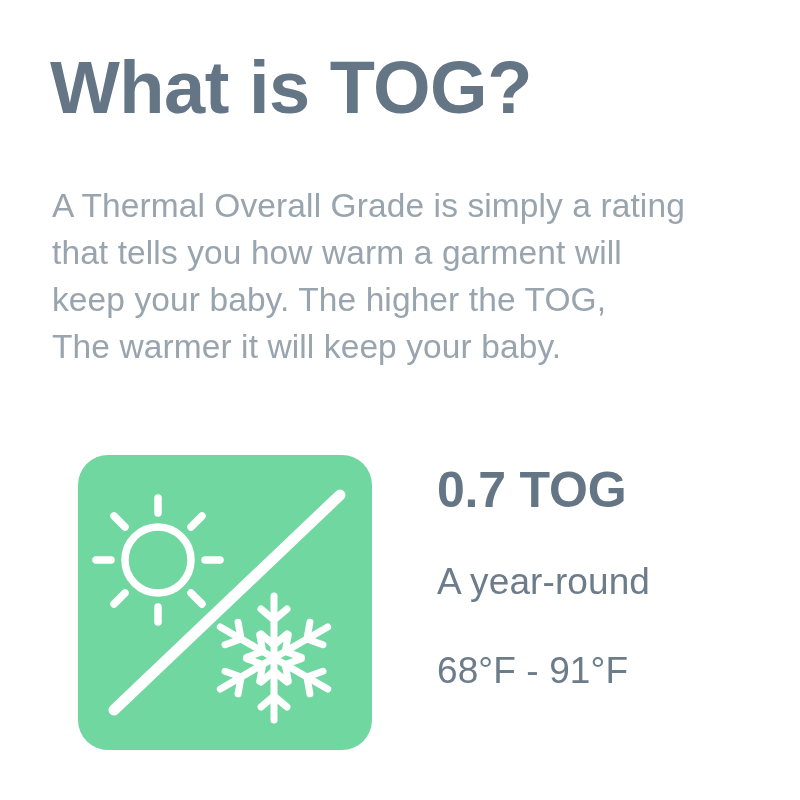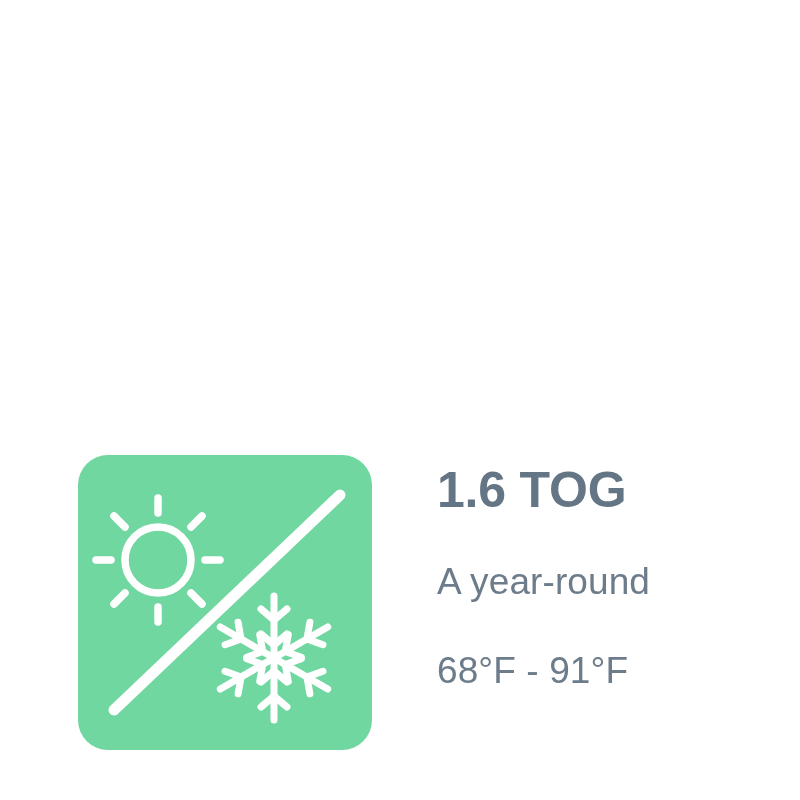--- a/index.html
+++ b/index.html
@@ -101,21 +101,28 @@
     letter-spacing: 0.1px;
     color: #6d7c8a;
   }
   .rating-desc .line { display: block; white-space: nowrap; margin-top: 38px; }
 </style>
 </head>
 <body>
 
 <div class="page">
 
+  <h1 class="page-title">What is TOG?</h1>
 
+  <div class="intro-copy">
+    <span class="line">A Thermal Overall Grade is simply a rating</span>
+    <span class="line">that tells you how warm a garment will</span>
+    <span class="line">keep your baby. The higher the TOG,</span>
+    <span class="line">The warmer it will keep your baby.</span>
+  </div>
 
   <div class="rating-row">
 
     <div class="tog-tile">
       <svg viewBox="0 0 294 295" xmlns="http://www.w3.org/2000/svg">
         <g stroke="#ffffff" fill="none" stroke-linecap="round" stroke-linejoin="round">
 
           <g stroke-width="7.5">
             <circle cx="80" cy="105" r="33"></circle>
             <line x1="80" y1="43" x2="80" y2="58"></line>
@@ -154,21 +161,21 @@
                 <path d="M -13 24 L 0 13 L 13 24"></path>
               </g>
             </g>
           </g>
 
         </g>
       </svg>
     </div>
 
     <div class="rating-info">
-      <div class="rating-value">1.6 TOG</div>
+      <div class="rating-value">0.7 TOG</div>
       <div class="rating-desc">
         <span class="line">A year-round</span>
         <span class="line">68°F - 91°F</span>
       </div>
     </div>
 
   </div>
 </div>
 
 </body></html>

